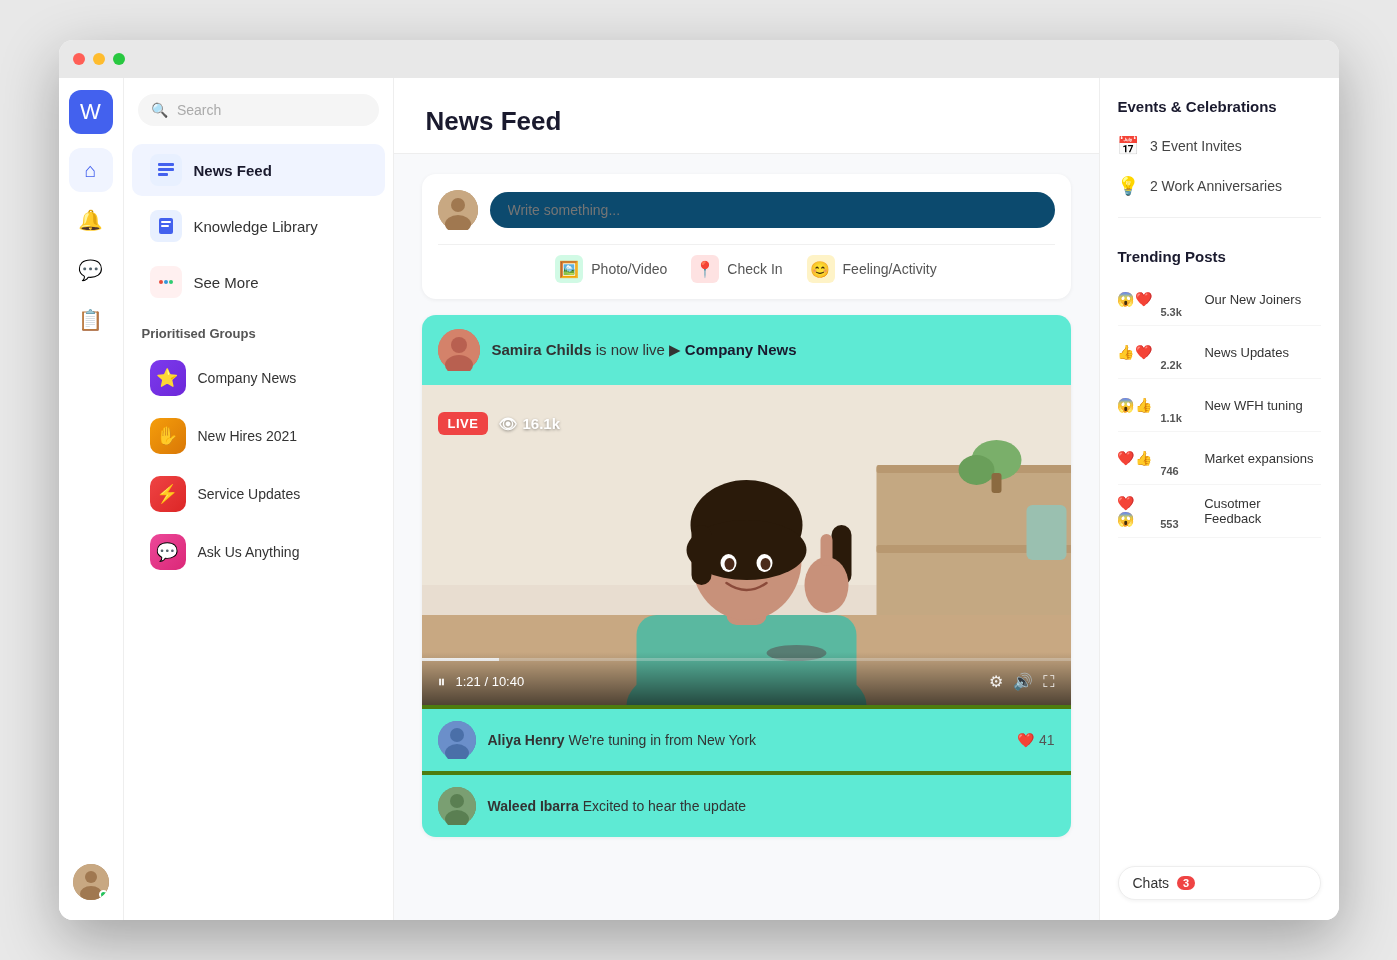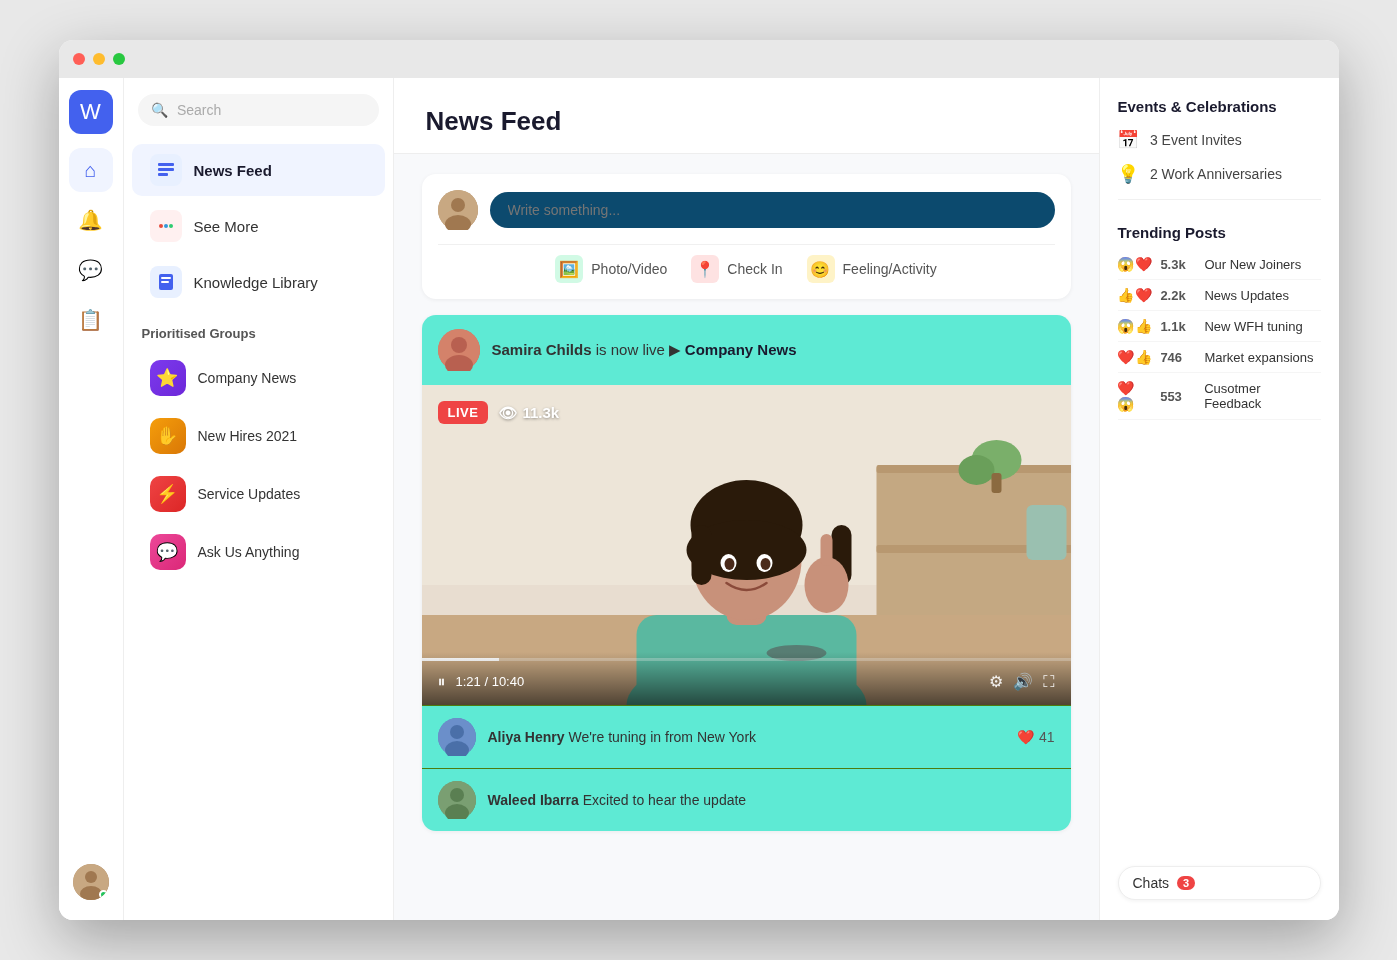--- a/index.html
+++ b/index.html
@@ -300,21 +300,21 @@
     .post-meta .group-link { font-weight: 700; color: #1a1a2e; }
     
     .video-container {
       position: relative;
       background: linear-gradient(160deg, #d4c5b0 0%, #c8b89a 30%, #b8a888 60%, #a89878 100%);
       height: 320px;
       overflow: hidden;
     }
     .video-overlay-top {
       position: absolute;
-      top: 2px;
+      top: 13px;
       left: 0;
       right: 0;
       display: flex;
       align-items: center;
       padding: 14px 16px;
       gap: 10px;
     }
     .live-badge {
       background: #ef4444;
       color: white;
@@ -368,21 +368,21 @@
       height: 100%;
       background: #fff;
       width: 12%;
     }
     
     .comment {
       display: flex;
       align-items: center;
       gap: 12px;
       padding: 12px 16px;
-      border-top: 1px solid #4d7c0f;
+      border-top: 4px solid #4d7c0f;
     }
     .comment-avatar {
       width: 38px;
       height: 38px;
       border-radius: 50%;
       flex-shrink: 0;
     }
     .comment-text { font-size: 14px; color: #333; }
     .comment-text strong { font-weight: 700; }
     .reaction-count {
@@ -394,20 +394,21 @@
       color: #555;
     }
     
     .right-panel {
       width: 240px;
       background: #fff;
       border-left: 1px solid #eee;
       padding: 20px 18px;
       display: flex;
       flex-direction: column;
+      gap: 6px;
       overflow-y: auto;
     }
     .right-section-title {
       font-size: 15px;
       font-weight: 700;
       color: #1a1a2e;
       margin-bottom: 8px;
     }
     .event-item {
       display: flex;
@@ -435,22 +436,23 @@
       cursor: pointer;
     }
     .trending-reactions {
       display: flex;
       gap: 0;
       font-size: 14px;
     }
     .trending-count {
       font-weight: 700;
       color: #555;
-      font-size: 13px;
+      font-size: 11px;
       min-width: 36px;
+      margin-top: 26px;
     }
     
     .av-samira {
       background: linear-gradient(135deg, #d4826a, #c26050);
     }
     .av-aliya {
       background: linear-gradient(135deg, #6b8fca, #4a6fa8);
     }
     .av-waleed {
       background: linear-gradient(135deg, #7a9f72, #5a7f52);
@@ -510,39 +512,39 @@
           <svg width="20" height="20" viewBox="0 0 20 20">
               <rect x="2" y="3" width="16" height="3" rx="1" fill="#4361ee"></rect>
               <rect x="2" y="8" width="16" height="3" rx="1" fill="#4361ee"></rect>
               <rect x="2" y="13" width="10" height="3" rx="1" fill="#4361ee"></rect>
             </svg>
         </div>
         <span>News Feed</span>
       </div>
 
       <div class="nav-item">
+        <div class="nav-icon book">
+          <svg width="20" height="20" viewBox="0 0 20 20">
+              <rect x="3" y="2" width="14" height="16" rx="2" fill="#4361ee"></rect>
+              <rect x="5" y="5" width="10" height="2" rx="1" fill="white"></rect>
+              <rect x="5" y="9" width="8" height="2" rx="1" fill="white"></rect>
+            </svg>
+        </div>
+        <span>Knowledge Library</span>
+      </div>
+
+      <div class="nav-item">
         <div class="nav-icon more">
           <svg width="20" height="20" viewBox="0 0 20 20">
             <circle cx="5" cy="10" r="2" fill="#e74c3c"></circle>
             <circle cx="10" cy="10" r="2" fill="#3498db"></circle>
             <circle cx="15" cy="10" r="2" fill="#2ecc71"></circle>
           </svg>
         </div>
         <span>See More</span>
-      </div>
-
-      <div class="nav-item">
-        <div class="nav-icon book">
-          <svg width="20" height="20" viewBox="0 0 20 20">
-              <rect x="3" y="2" width="14" height="16" rx="2" fill="#4361ee"></rect>
-              <rect x="5" y="5" width="10" height="2" rx="1" fill="white"></rect>
-              <rect x="5" y="9" width="8" height="2" rx="1" fill="white"></rect>
-            </svg>
-        </div>
-        <span>Knowledge Library</span>
       </div>
 
       <div class="section-title">Prioritised Groups</div>
 
       <div class="group-item">
         <div class="group-icon gi-purple">⭐</div>
         <span>Company News</span>
       </div>
       <div class="group-item">
         <div class="group-icon gi-yellow">✋</div>
@@ -651,21 +653,21 @@
               <ellipse cx="430" cy="200" rx="22" ry="28" fill="#c8917a"></ellipse>
               <line x1="430" y1="175" x2="430" y2="155" stroke="#c8917a" stroke-width="12" stroke-linecap="round"></line>
 
               <ellipse cx="400" cy="268" rx="30" ry="8" fill="#555" opacity="0.6"></ellipse>
             </svg>
 
             <div class="video-overlay-top">
               <span class="live-badge">LIVE</span>
               <div class="viewer-count">
                 <span>👁</span>
-                <span>11.3k</span>
+                <span>16.1k</span>
               </div>
             </div>
 
             <div class="progress-bar">
               <div class="progress-fill"></div>
             </div>
 
             <div class="video-controls">
               <span class="ctrl-btn">⏸</span>
               <span class="time-display">1:21 / 10:40</span>

